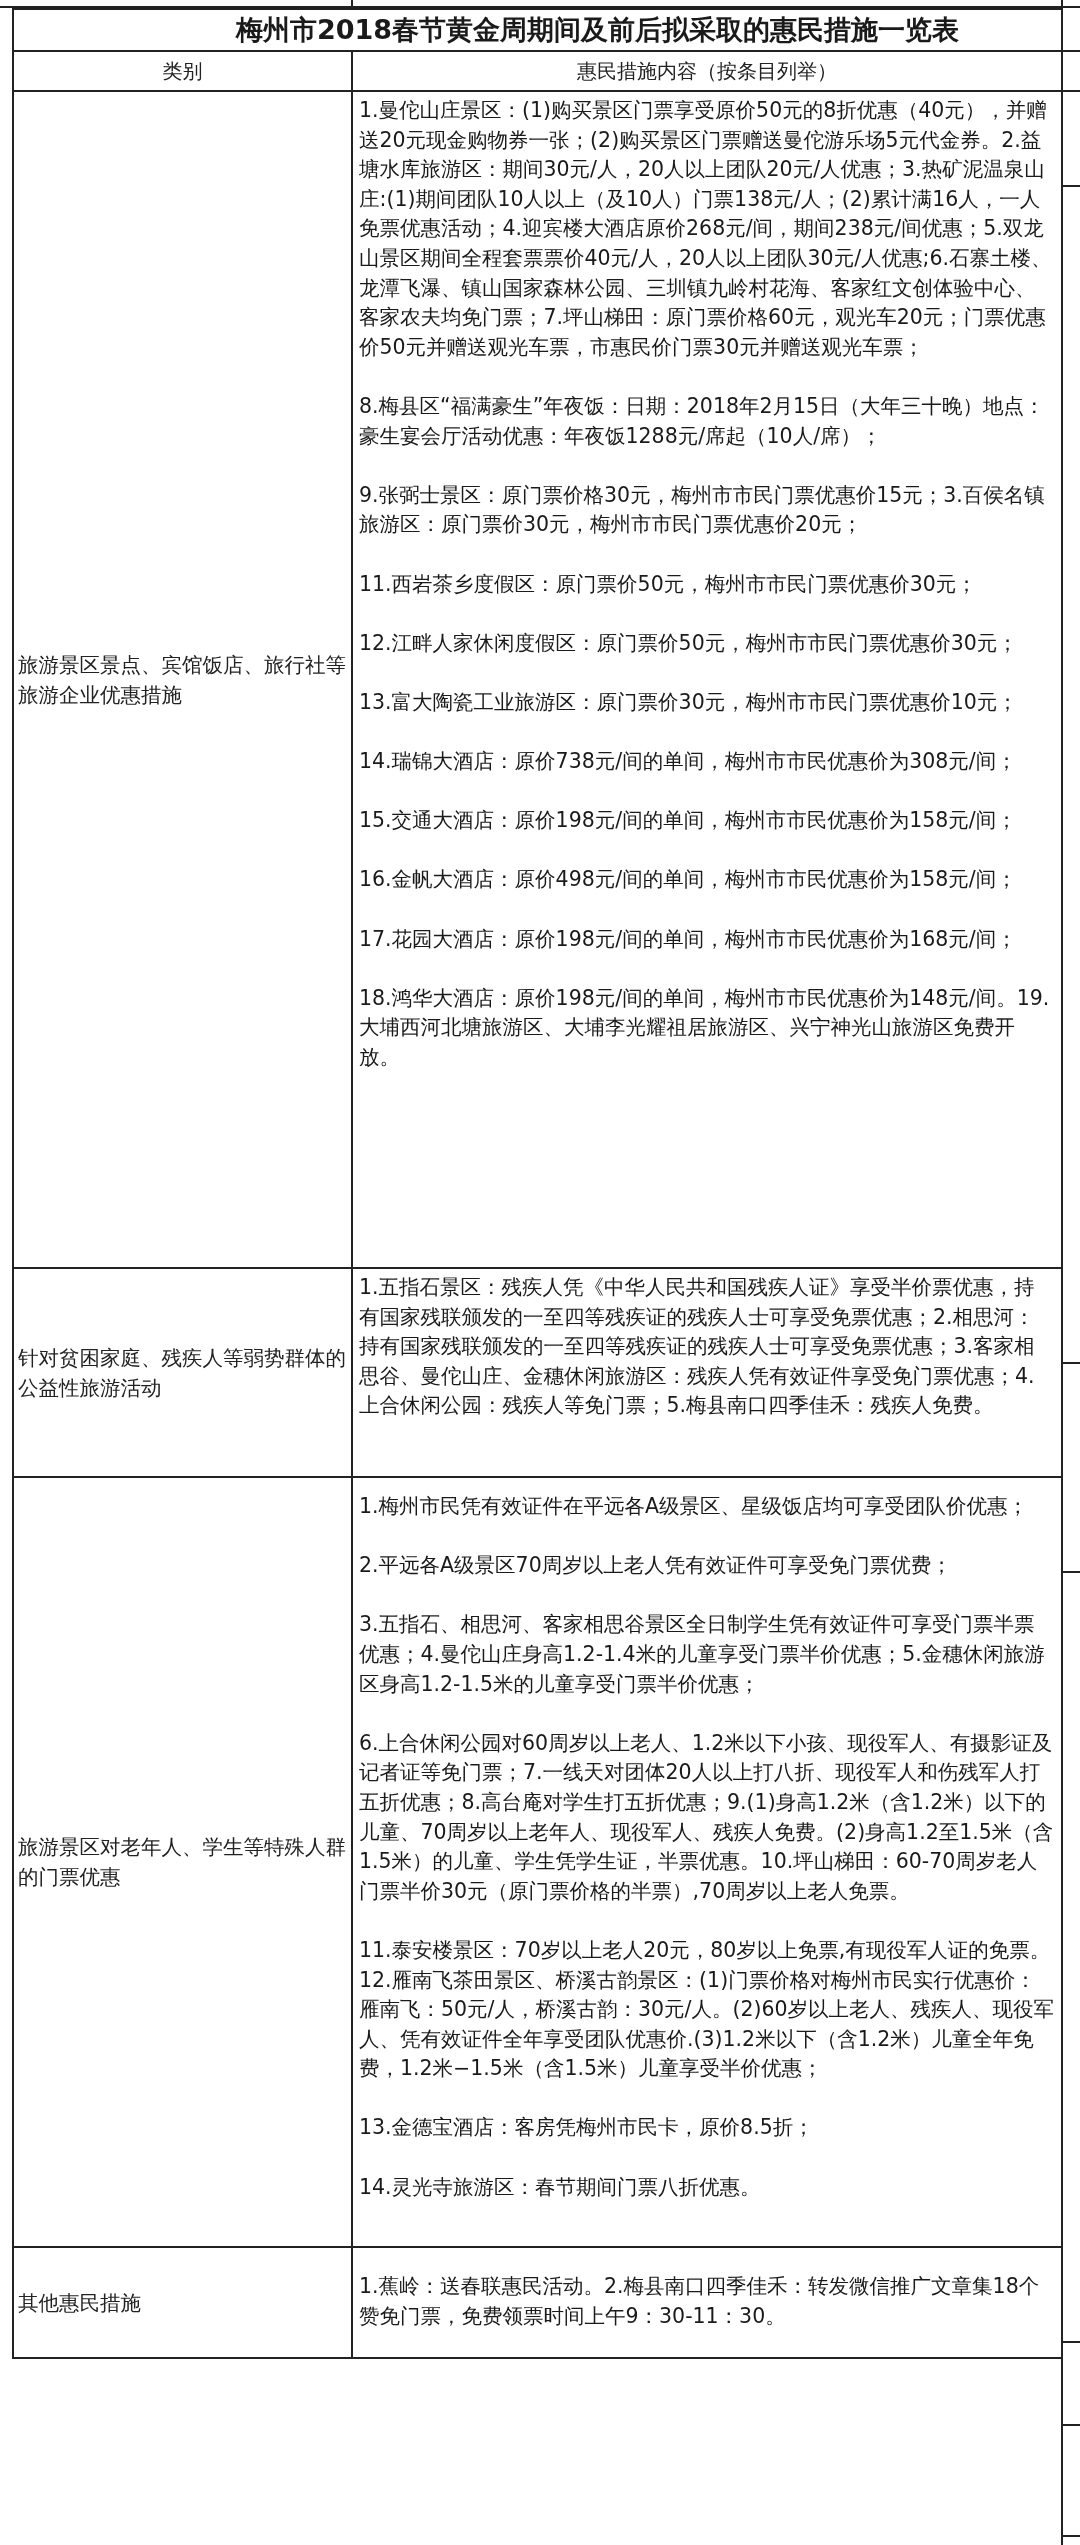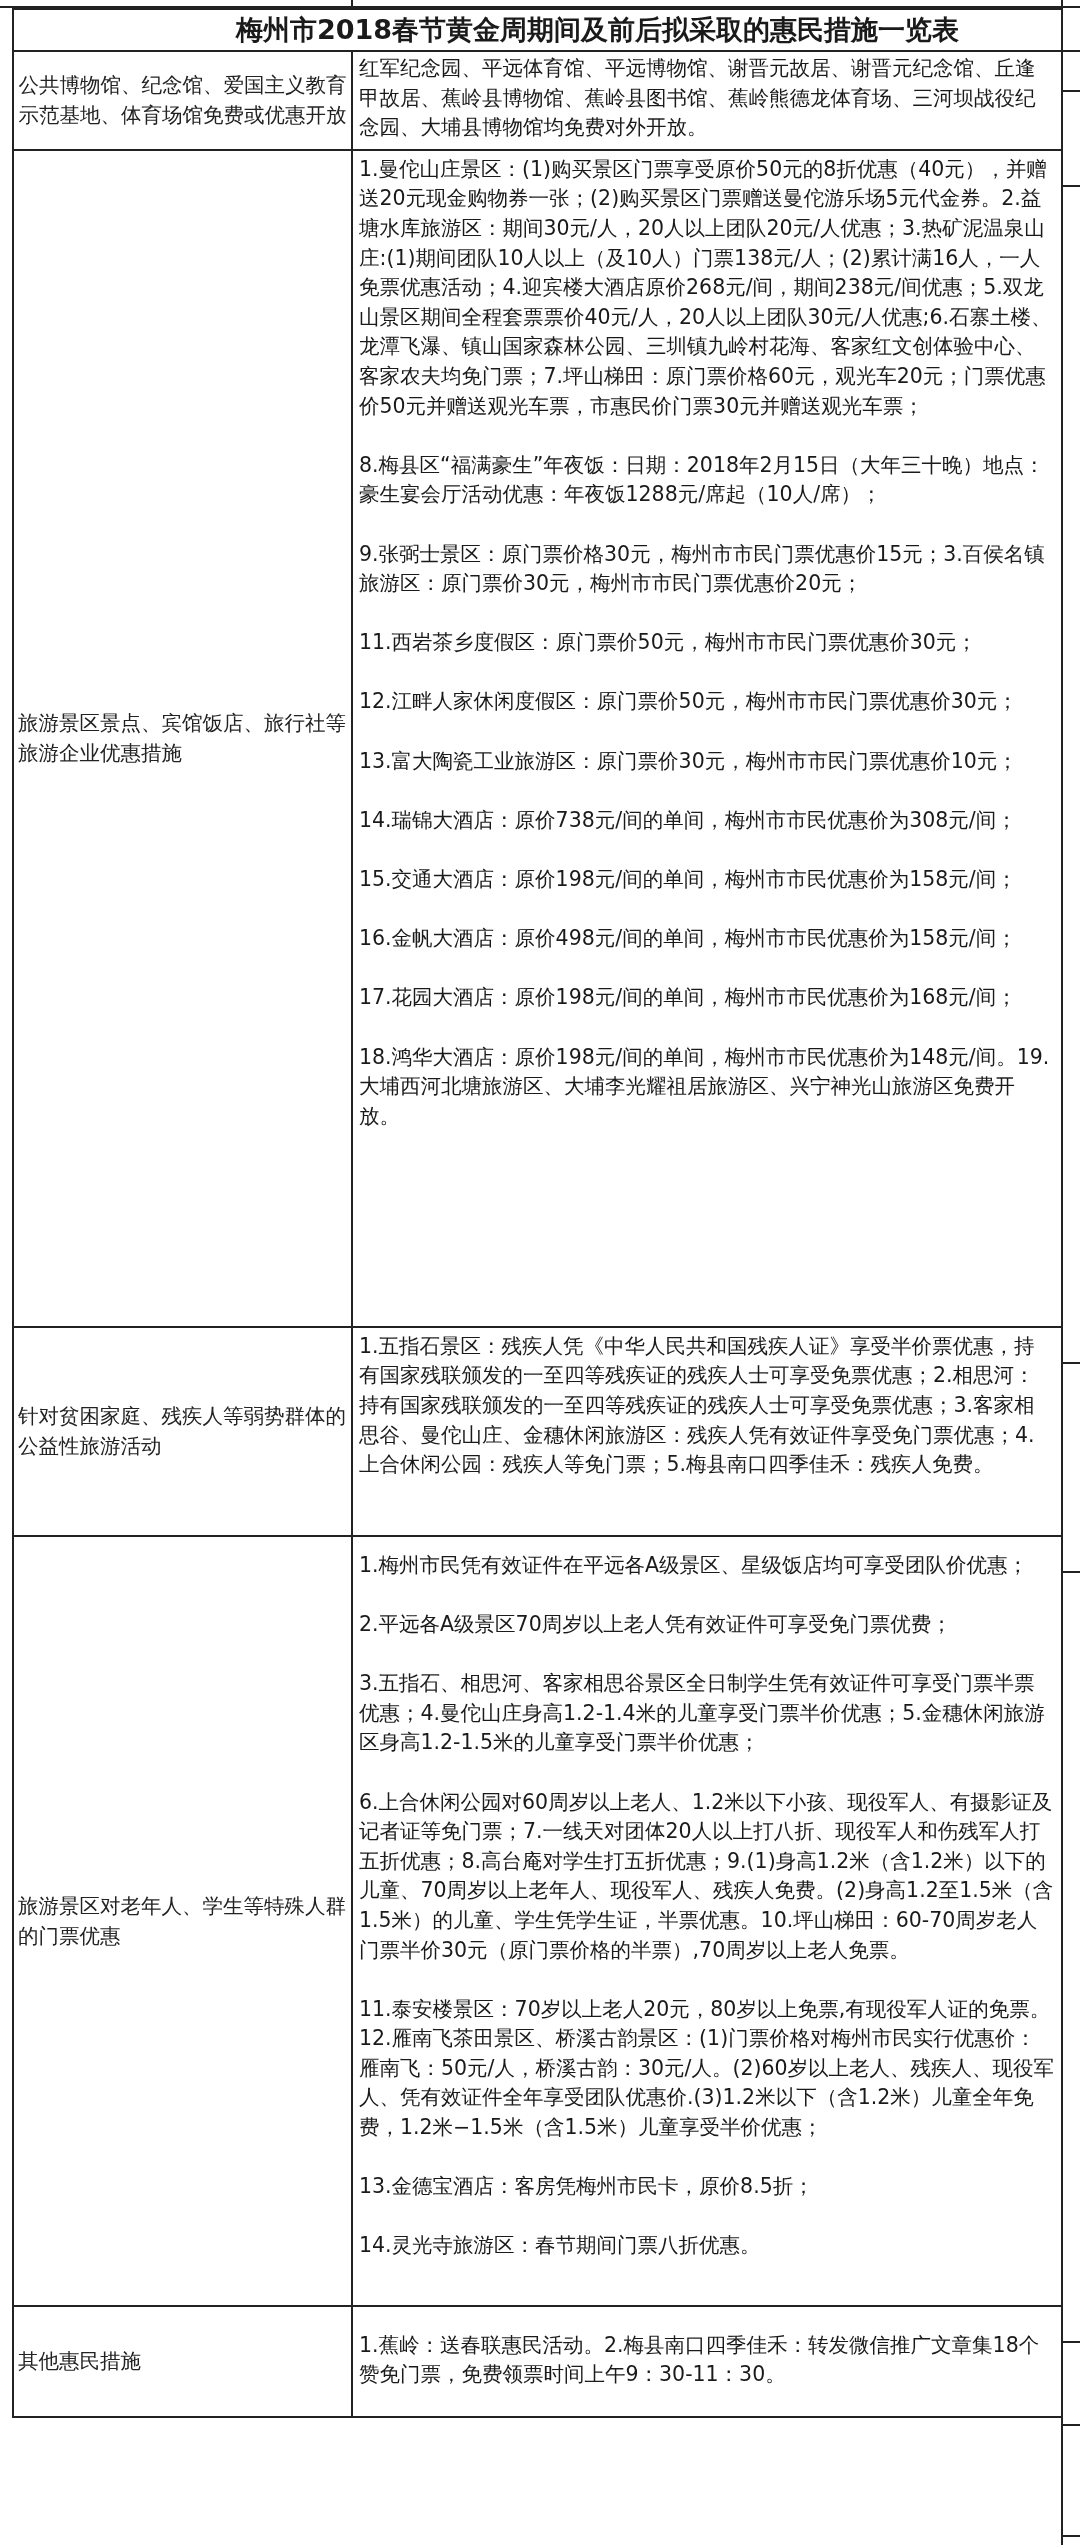--- a/index.html
+++ b/index.html
@@ -61,27 +61,25 @@
 <div class="sheet">
 <table>
   <colgroup>
         <col style="width:339px">
         <col style="width:710px">
       </colgroup>
   <tbody>
         <tr>
     <td colspan="2" class="title-cell">梅州市2018春节黄金周期间及前后拟采取的惠民措施一览表</td>
   </tr>
+  <tr>
+    <td class="head-cell">类别</td>
+    <td class="head-cell">惠民措施内容（按条目列举）</td>
+  </tr>
 
-  <tr style="height:95px">
-    <td class="cat-cell left-align" style="text-align:center;padding:2px 0">公共博物馆、纪念馆、爱国主义教育示范基地、体育场馆免费或优惠开放</td>
-    <td class="content-cell" style="padding-top:2px">
-      <p>红军纪念园、平远体育馆、平远博物馆、谢晋元故居、谢晋元纪念馆、丘逢甲故居、蕉岭县博物馆、蕉岭县图书馆、蕉岭熊德龙体育场、三河坝战役纪念园、大埔县博物馆均免费对外开放。</p>
-    </td>
-  </tr>
 
   <tr style="height:1177px">
     <td class="cat-cell">旅游景区景点、宾馆饭店、旅行社等旅游企业优惠措施</td>
     <td class="content-cell">
       <p>1.曼佗山庄景区：(1)购买景区门票享受原价50元的8折优惠（40元），并赠送20元现金购物券一张；(2)购买景区门票赠送曼佗游乐场5元代金券。2.益塘水库旅游区：期间30元/人，20人以上团队20元/人优惠；3.热矿泥温泉山庄:(1)期间团队10人以上（及10人）门票138元/人；(2)累计满16人，一人免票优惠活动；4.迎宾楼大酒店原价268元/间，期间238元/间优惠；5.双龙山景区期间全程套票票价40元/人，20人以上团队30元/人优惠;6.石寨土楼、龙潭飞瀑、镇山国家森林公园、三圳镇九岭村花海、客家红文创体验中心、客家农夫均免门票；7.坪山梯田：原门票价格60元，观光车20元；门票优惠价50元并赠送观光车票，市惠民价门票30元并赠送观光车票；</p>
       <p>8.梅县区“福满豪生”年夜饭：日期：2018年2月15日（大年三十晚）地点：豪生宴会厅活动优惠：年夜饭1288元/席起（10人/席）；</p>
       <p>9.张弼士景区：原门票价格30元，梅州市市民门票优惠价15元；3.百侯名镇旅游区：原门票价30元，梅州市市民门票优惠价20元；</p>
       <p>11.西岩茶乡度假区：原门票价50元，梅州市市民门票优惠价30元；</p>
       <p>12.江畔人家休闲度假区：原门票价50元，梅州市市民门票优惠价30元；</p>
       <p>13.富大陶瓷工业旅游区：原门票价30元，梅州市市民门票优惠价10元；</p>

